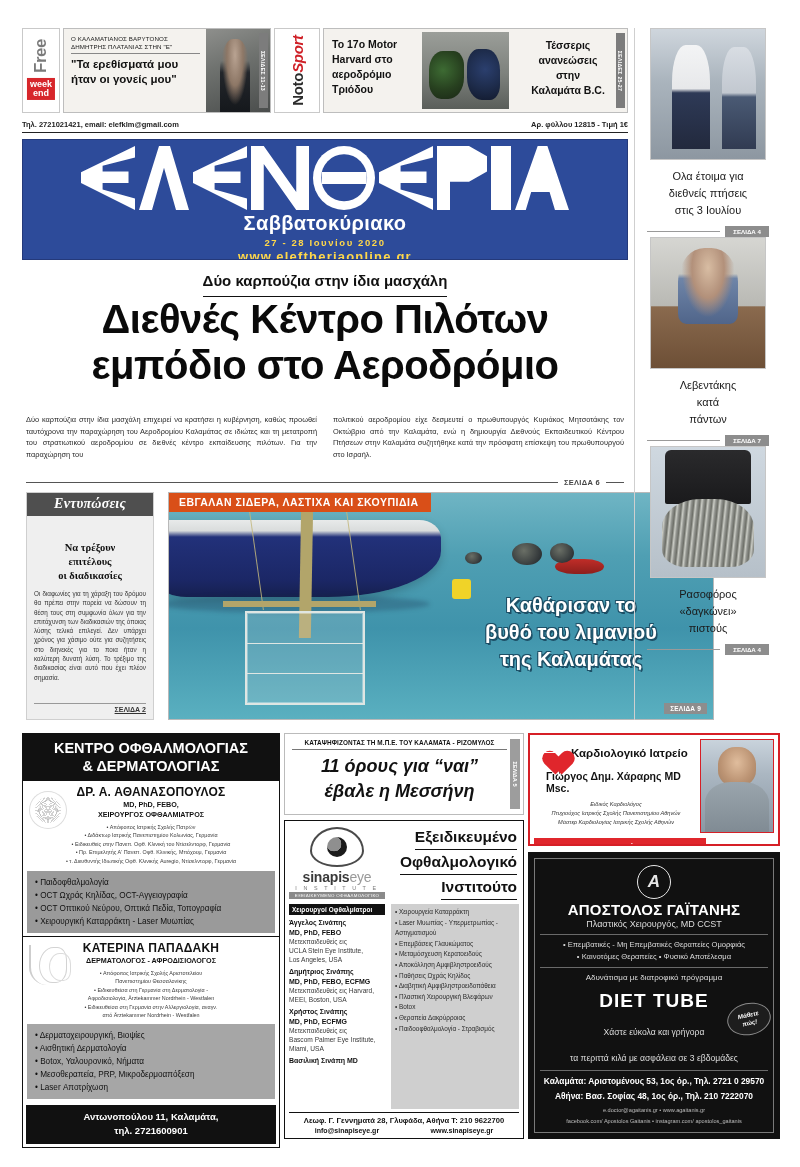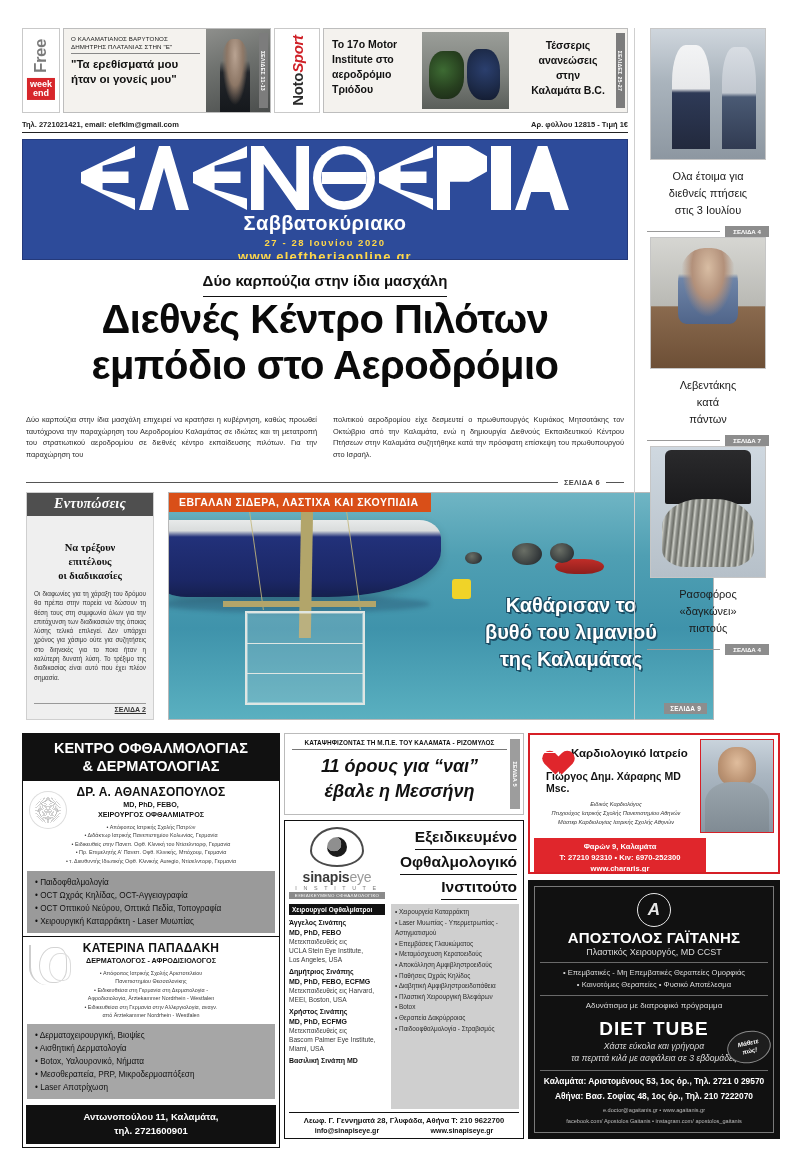--- a/index.html
+++ b/index.html
@@ -593,21 +593,21 @@
     font-size: 17px; color:#e8e8e8; font-weight: bold; font-style: italic;
   }
   .gait-name { color:#fff; font-size: 15px; font-weight: bold; letter-spacing:.2px; }
   .gait-role { color:#ddd; font-size: 9px; margin-top: 1px; }
   .gait-b {
     color:#ddd; font-size: 7.6px; line-height: 12px; margin-top: 5px;
     border-top: 1px solid #6a6a6a; border-bottom: 1px solid #6a6a6a; padding: 4px 0;
   }
   .gait-sub { color:#ddd; font-size: 8px; margin-top: 5px; }
   .gait-diet { color:#fff; font-size: 19px; font-weight: bold; letter-spacing: 1px; margin-top: 8px; }
-  .gait-line { color:#ddd; font-size: 8.6px; line-height: 12px; margin-top: 0; font-style: italic; }
+  .gait-line { color:#ddd; font-size: 8.6px; line-height: 12px; margin-top: 14px; }
   .gait-badge {
     position: absolute; right: 8px; top: 150px;
     width: 44px; height: 32px; border-radius: 50%;
     background: #1d1d1d; border: 1px solid #8a8a8a;
     color: #fff; font-size: 6.2px; font-style: italic; font-weight: bold;
     display: flex; align-items: center; justify-content: center; text-align: center;
     transform: rotate(-12deg); line-height: 8px;
   }
   .gait-addr {
     color:#fff; font-size: 8.4px; font-weight: bold; line-height: 13px;
@@ -652,21 +652,21 @@
 
     <div class="teaser-box teaser2">
       <div class="ns-inner">
         <div class="ns-logo"><em>Noto</em><span>Sport</span></div>
       </div>
     </div>
 
     <div class="teaser-box teaser3">
       <div class="t3-text">
         <div>Το 17ο Motor</div>
-        <div>Institute στο</div>
+        <div>Harvard στο</div>
         <div>αεροδρόμιο</div>
         <div>Τριόδου</div>
       </div>
       <div class="t3-photo"></div>
       <div class="t4-text">
         <div>Τέσσερις</div>
         <div>ανανεώσεις</div>
         <div>στην</div>
         <div>Καλαμάτα Β.C.</div>
       </div>

